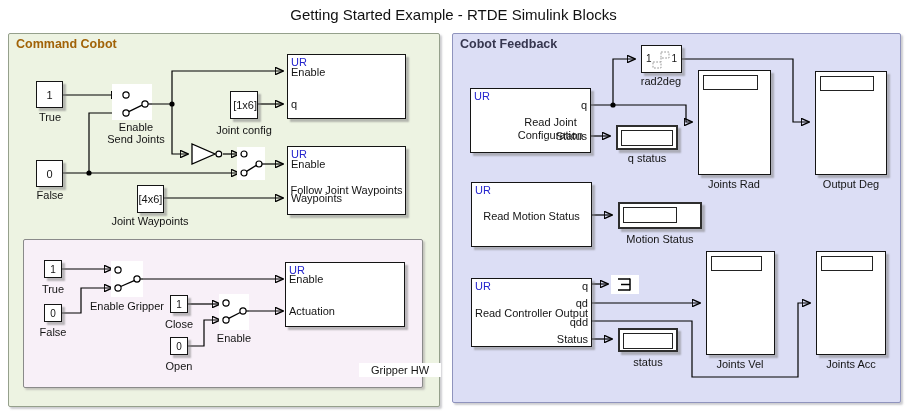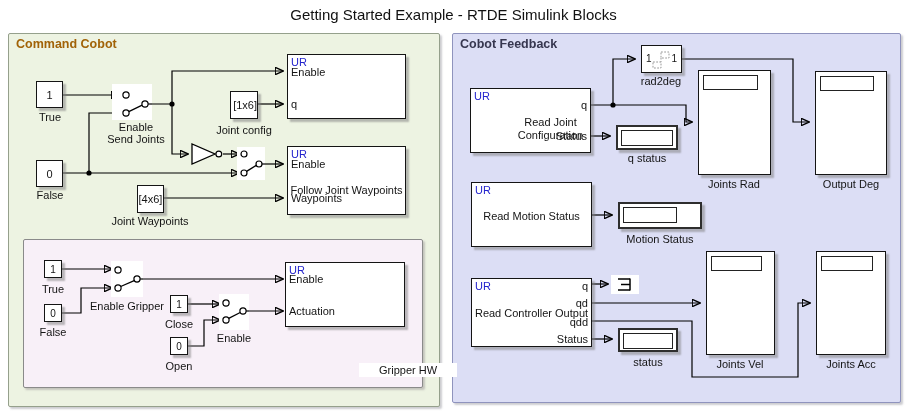--- a/index.html
+++ b/index.html
@@ -30,21 +30,21 @@
   .lbl{position:absolute;font-size:11px;text-align:center;white-space:nowrap;z-index:3;}
   .blk-svg{position:absolute;z-index:2;overflow:visible;}
   .scope{border-width:1.6px;}
   .scope-screen{position:absolute;left:4px;top:4px;height:13px;border:1px solid #222;
                 background:#fff;}
   .display{border:2px solid #2e2e2e;}
   .disp-val{position:absolute;left:3px;top:3px;height:14px;border:1px solid #222;background:#fff;}
   .rad2deg{display:block;}
   .rad2deg .g1{position:absolute;left:4px;top:7px;font-size:10px;}
   .rad2deg .g2{position:absolute;right:4px;top:7px;font-size:10px;}
-  .grip-hw{background:#fff;padding:1px 20px;}
+  .grip-hw{background:#fff;padding:1px 12px;}
 </style>
 </head>
 <body>
 
 <div class="stage">
 
   <div class="title">Getting Started Example - RTDE Simulink Blocks</div>
 
   <div class="panel panel-cmd" style="left:8px;top:33px;width:430px;height:372px;">
     <div class="panel-label">Command Cobot</div>

